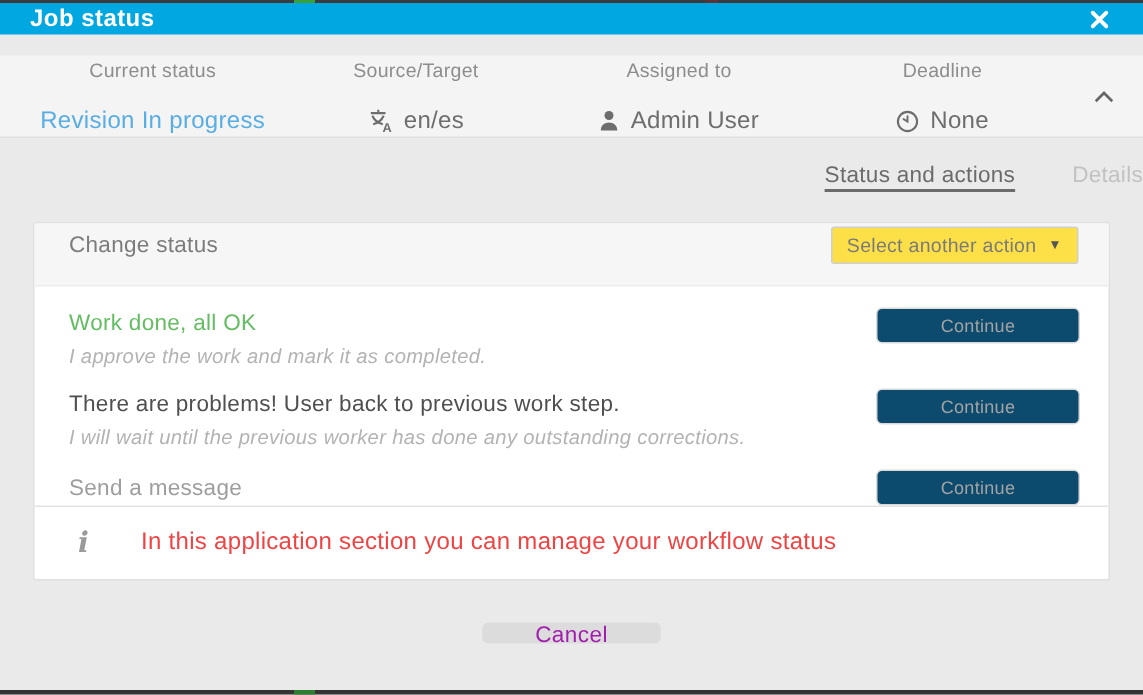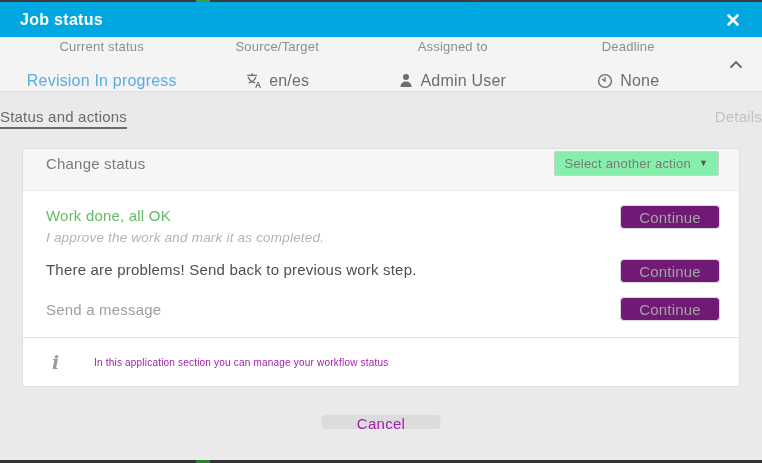--- a/index.html
+++ b/index.html
@@ -13,21 +13,21 @@
   }
 
   
   .edge-strip { position: absolute; left: 0; right: 0; background: #3b3b3b; z-index: 5; }
   .edge-strip.top { top: 0; height: 2px; }
   .edge-strip.bottom { bottom: 0; height: 3px; background: #343434; }
   .edge-accent { position: absolute; height: 100%; top: 0; }
 
   
   .modal-header {
-    position: absolute; top: 2px; left: 0; right: 0; height: 35px;
+    position: absolute; top: 2px; left: 0; right: 0; height: 21px;
     background: #00a7e1;
     display: flex; align-items: center; justify-content: space-between;
     padding: 0 18px 0 20px;
   }
   .modal-title { color: #ffffff; font-size: 16px; font-weight: bold; letter-spacing: .3px; }
   .close-btn { width: 22px; height: 22px; display: flex; align-items: center; justify-content: center; cursor: pointer; }
 
   
   .summary-bar {
     position: absolute; top: 37px; left: 0; right: 0; height: 55px;
@@ -37,66 +37,66 @@
   .summary-col { flex: 1; display: flex; flex-direction: column; align-items: center; gap: 18px; }
   .summary-label { font-size: 13px; color: #8d8d8d; }
   .summary-value { font-size: 16px; color: #6d6d6d; display: flex; align-items: center; gap: 7px; }
   .summary-value.blue { color: #58ade3; }
   .sum-icon { display: inline-flex; align-items: center; color: #7a7a7a; }
   .collapse-btn { width: 40px; display: flex; align-items: center; justify-content: center; cursor: pointer; }
 
   
   .tabs {
     position: absolute; top: 108px; left: 0; right: 0;
-    display: flex; justify-content: space-between; 
+    display: flex; justify-content: flex-end; gap: 38px;
   }
   .tab { font-size: 15px; cursor: pointer; }
   .tab.active { color: #6b6b6b; text-decoration: underline; text-underline-offset: 5px; text-decoration-thickness: 1.5px; }
   .tab.inactive { color: #c2c2c2; }
 
   
   .panel {
     position: absolute; top: 148px; left: 22px; width: 718px; height: 239px;
     background: #ffffff; border: 1px solid #e0e0e0; border-radius: 2px;
   }
   .panel-header {
     height: 42px; background: #f6f6f6; border-bottom: 1px solid #ededed;
     display: flex; align-items: center; justify-content: space-between;
     padding: 0 20px 13px 23px;
   }
   .panel-header-title { font-size: 15px; color: #7c7c7c; }
   .dropdown-btn {
     font-family: inherit; font-size: 13px; color: #7a7a7a;
-    background: #86efac; border: 1px solid #cfcfcf; border-radius: 2px;
+    background: #fde047; border: 1px solid #cfcfcf; border-radius: 2px;
     padding: 4px 10px; cursor: pointer; display: inline-flex; align-items: center; gap: 8px;
     letter-spacing: .2px;
   }
   .dropdown-caret { font-size: 9px; color: #555; }
 
   .actions { padding: 14px 19px 0 23px; }
   .action-row { display: flex; justify-content: space-between; align-items: flex-start; margin-bottom: 14px; gap: 24px; }
   .action-texts { flex: 1; padding-top: 2px; }
   .action-title { font-size: 15px; }
   .action-desc { font-size: 13.5px; font-style: italic; color: #b3b3b3; margin-top: 6px; }
   .continue-btn {
-    font-family: inherit; width: 100px; height: 24px; flex: 0 0 auto;
-    background: #701a75; border: 1px solid #d9d9d9; border-radius: 4px;
-    color: #a3a3a3; font-size: 15px; cursor: pointer; letter-spacing: .2px;
+    font-family: inherit; width: 136px; height: 24px; flex: 0 0 auto;
+    background: #0c4a6e; border: 1px solid #d9d9d9; border-radius: 4px;
+    color: #a3a3a3; font-size: 12px; cursor: pointer; letter-spacing: .2px;
   }
 
   .info-row {
     position: absolute; left: 0; right: 0; bottom: 0; height: 49px;
     border-top: 1px solid #e3e3e3;
     display: flex; align-items: center; padding: 0 20px 0 29px;
   }
   .info-icon {
     font-family: "DejaVu Serif", serif; font-style: italic; font-weight: bold;
     font-size: 19px; color: #9a9a9a; width: 42px;
   }
-  .info-text { font-size: 10px; color: #a21caf; }
+  .info-text { font-size: 16px; color: #ef4444; }
 
   
   .cancel-btn {
     position: absolute; top: 415px; left: 50%; transform: translateX(-50%);
     width: 119px; height: 14px;
     background: #dcdcdc; border: none; border-radius: 4px;
     color: #a21caf; font-size: 15px; font-family: inherit; cursor: pointer;
     letter-spacing: .3px;
   }
 
@@ -191,21 +191,22 @@
     <div class="action-row">
       <div class="action-texts">
         <div class="action-title" style="color: rgb(100, 189, 99);">Work done, all OK</div>
         <div class="action-desc">I approve the work and mark it as completed.</div>
       </div>
       <button class="continue-btn">Continue</button>
     </div>
 
     <div class="action-row">
       <div class="action-texts">
-        <div class="action-title" style="color: rgb(79, 79, 79);">There are problems! Send back to previous work step.</div>
+        <div class="action-title" style="color: rgb(79, 79, 79);">There are problems! User back to previous work step.</div>
+        <div class="action-desc">I will wait until the previous worker has done any outstanding corrections.</div>
       </div>
       <button class="continue-btn">Continue</button>
     </div>
 
     <div class="action-row">
       <div class="action-texts" style="padding-top:4px;">
         <div class="action-title" style="color: rgb(158, 158, 158);">Send a message</div>
       </div>
       <button class="continue-btn">Continue</button>
     </div>

